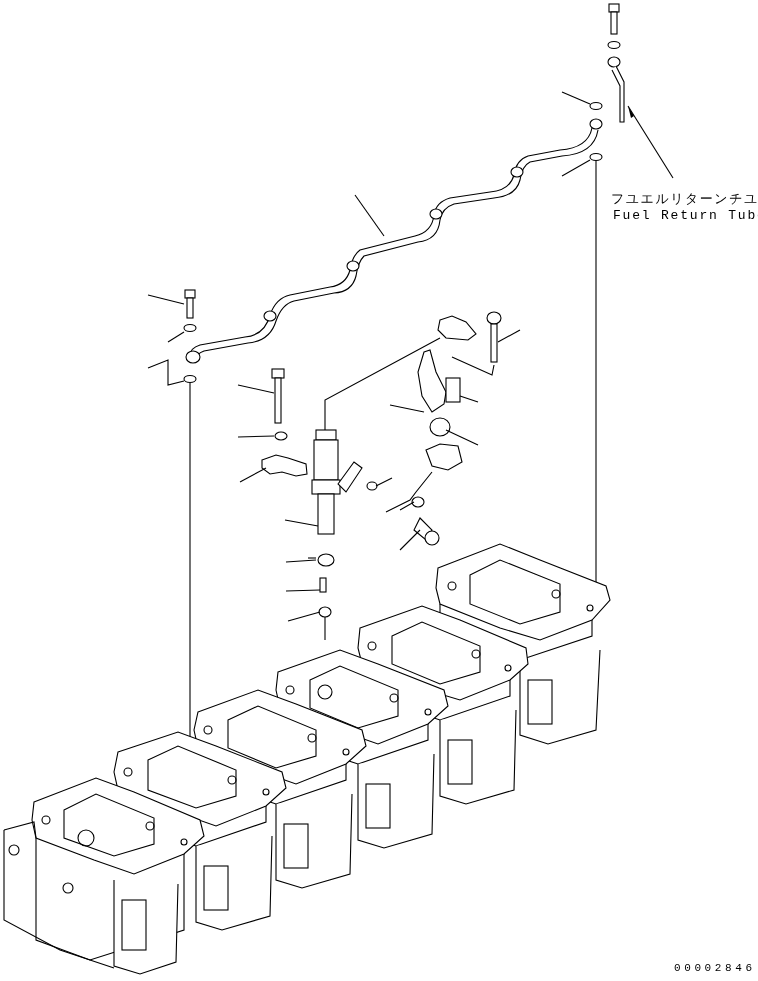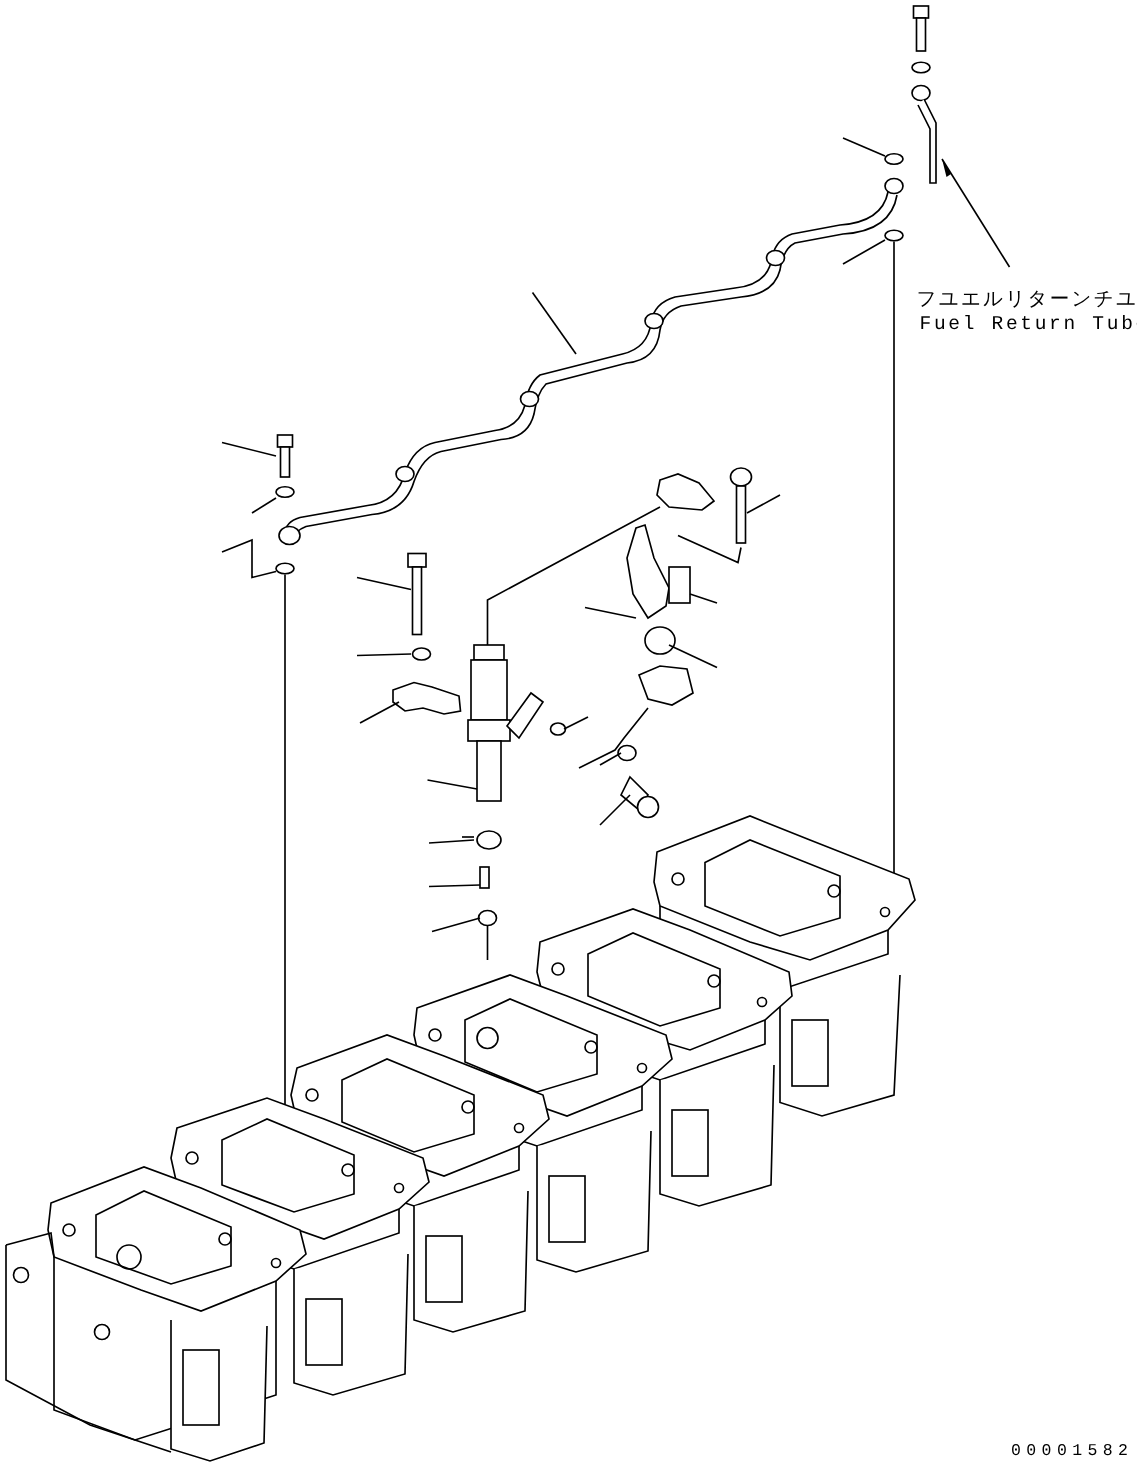--- a/index.html
+++ b/index.html
@@ -191,14 +191,14 @@
           <circle cx="184" cy="842" r="3" class="ln"></circle>
         <circle cx="14" cy="850" r="5" class="ln"></circle>
         <circle cx="68" cy="888" r="5" class="ln"></circle>
         <circle cx="86" cy="838" r="8" class="ln"></circle>
       </g>
     </g>
   </svg>
 
   <div class="callout-jp">フユエルリターンチユーブ</div>
   <div class="callout-en">Fuel Return Tube</div>
-  <div class="drawing-no">00001582</div>
+  <div class="drawing-no">00002846</div>
 </div>
 
 </body></html>

